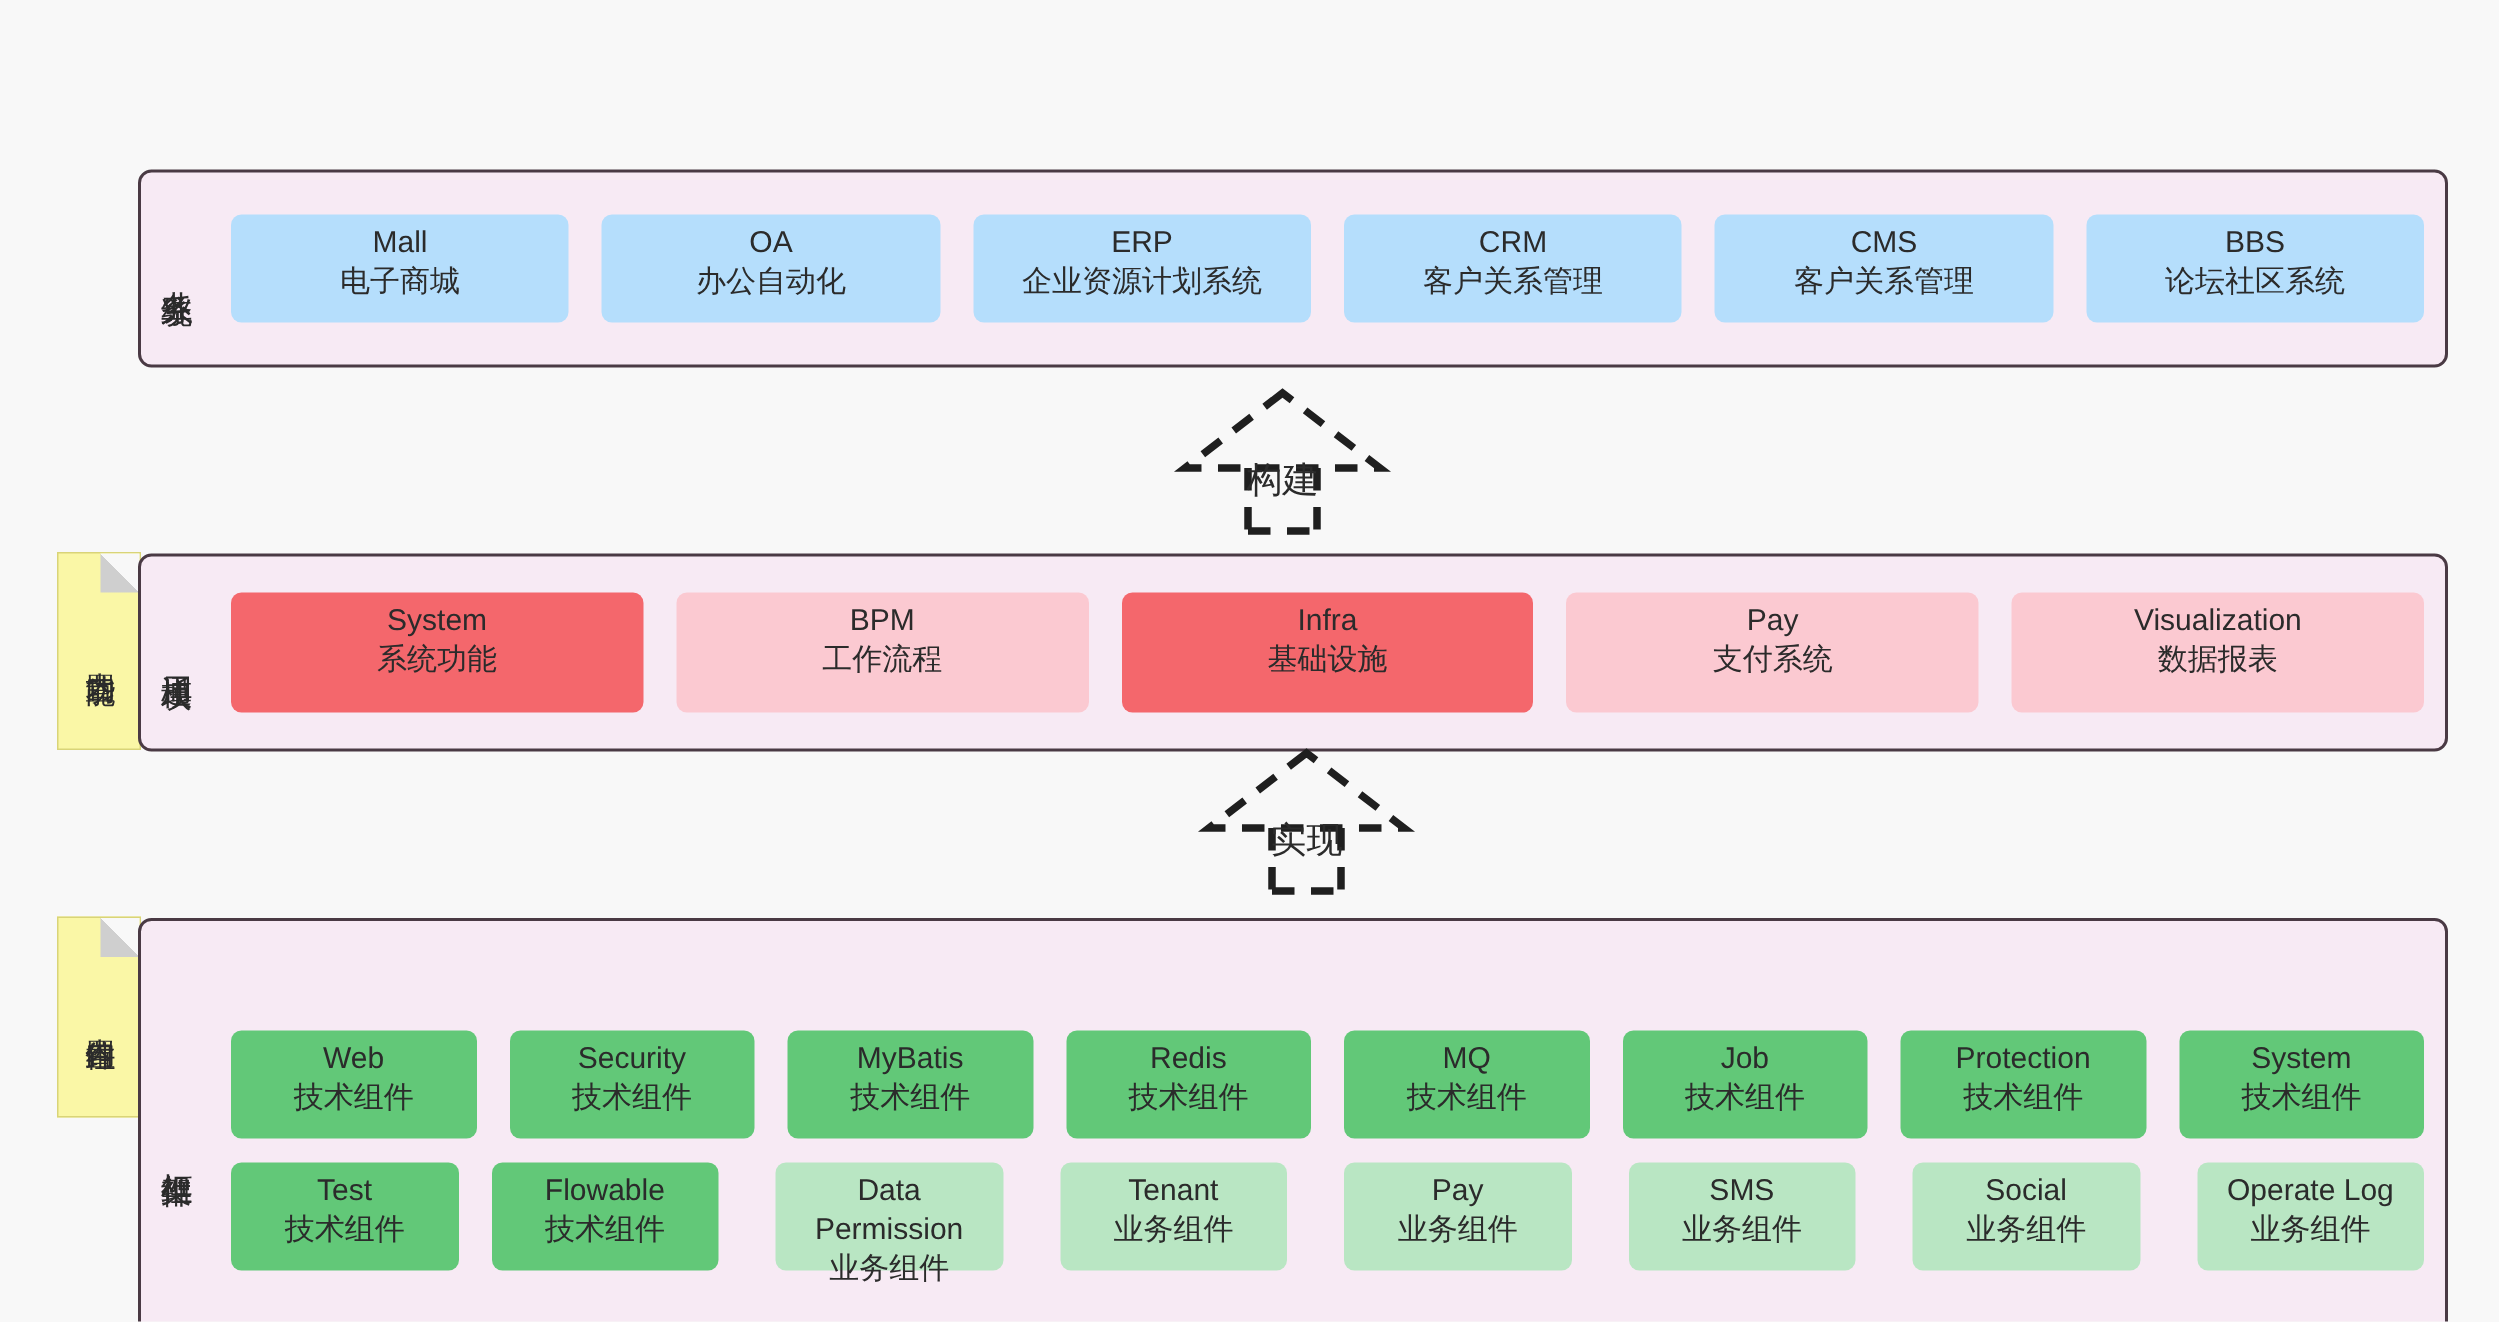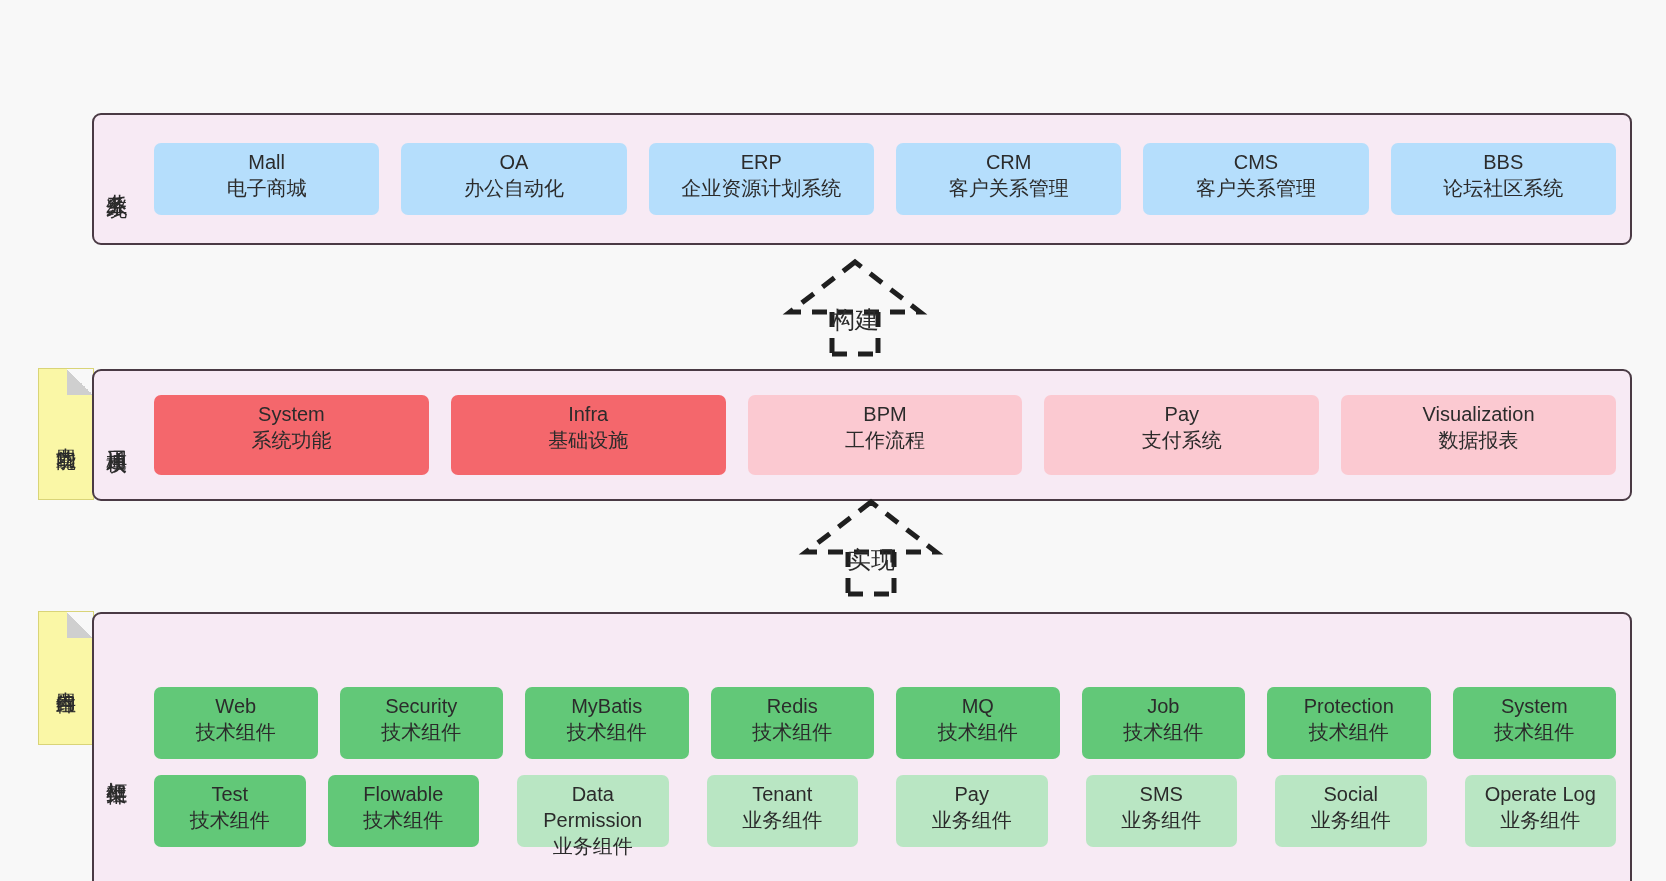--- a/index.html
+++ b/index.html
@@ -193,27 +193,27 @@
   </div>
 
   <div class="layer" id="layer-common">
     <div class="layer-label">通用模块</div>
     <div class="layer-body">
       <div class="row">
         <div class="cell red">
           <span class="t1">System</span>
           <span class="t2">系统功能</span>
         </div>
+        <div class="cell pink">
+          <span class="t1">BPM</span>
+          <span class="t2">工作流程</span>
+        </div>
         <div class="cell red">
           <span class="t1">Infra</span>
           <span class="t2">基础设施</span>
-        </div>
-        <div class="cell pink">
-          <span class="t1">BPM</span>
-          <span class="t2">工作流程</span>
         </div>
         <div class="cell pink">
           <span class="t1">Pay</span>
           <span class="t2">支付系统</span>
         </div>
         <div class="cell pink">
           <span class="t1">Visualization</span>
           <span class="t2">数据报表</span>
         </div>
       </div>

